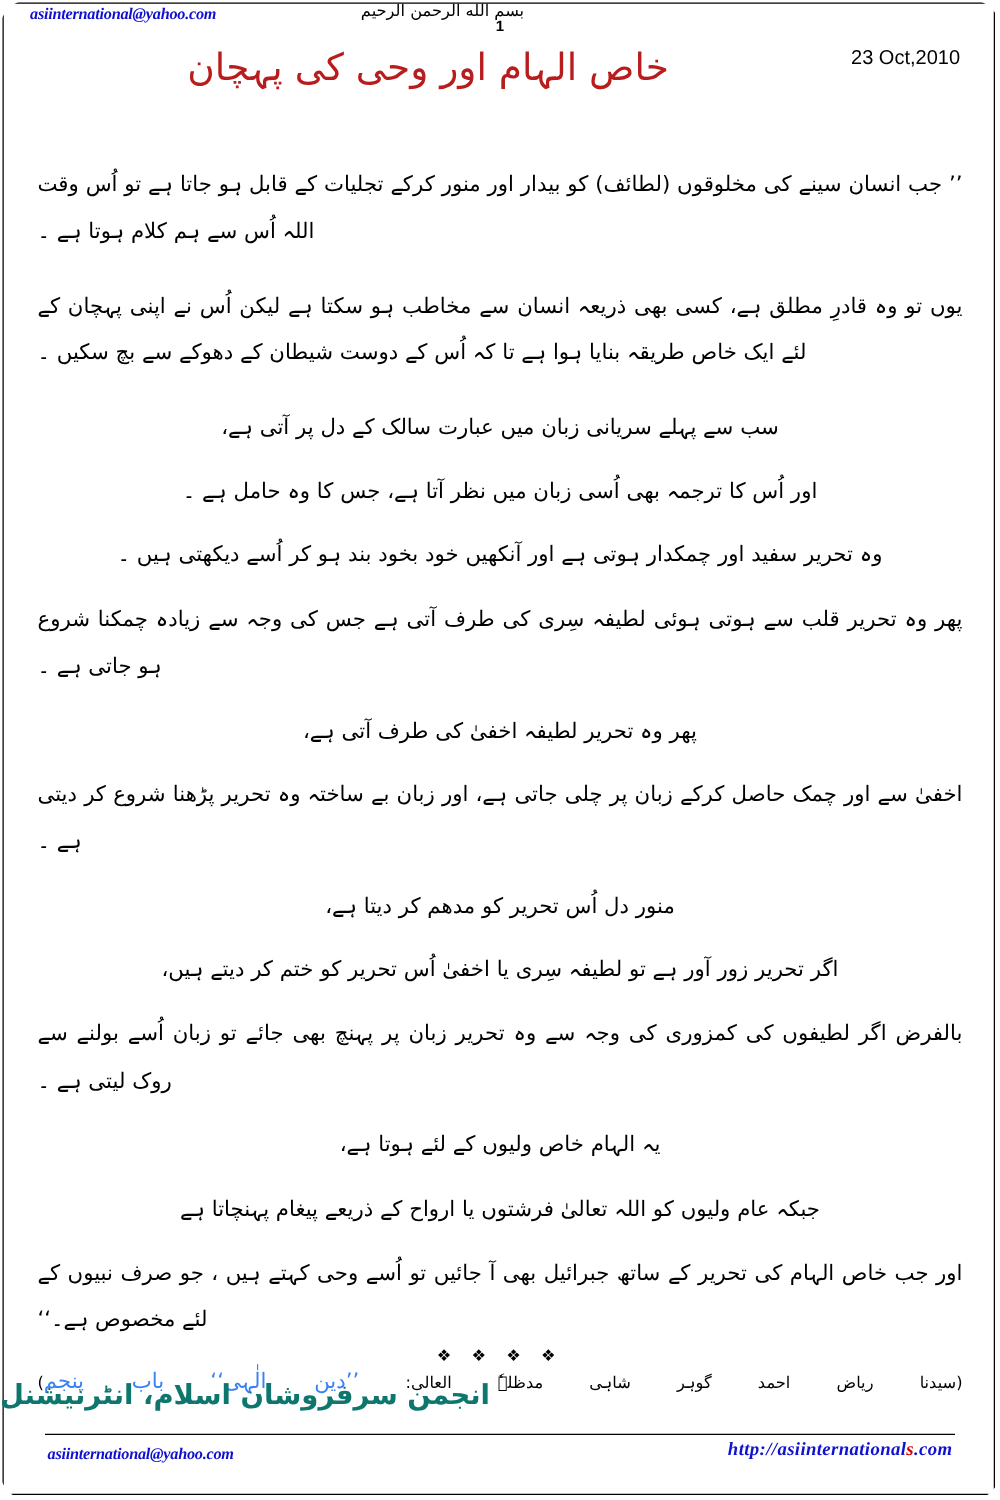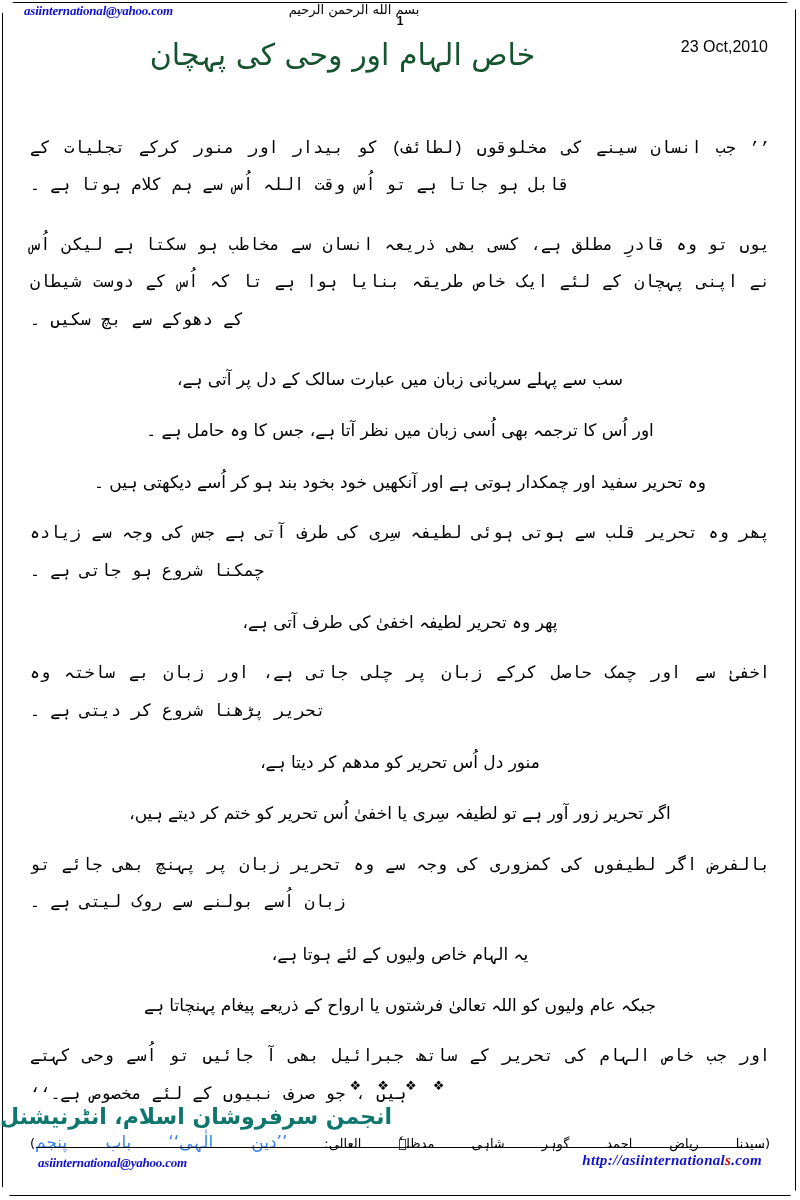--- a/index.html
+++ b/index.html
@@ -66,21 +66,21 @@
     color: #000000;
   }
   .doc-title {
     position: absolute;
     left: 0;
     top: 32px;
     width: 685px;
     text-align: center;
     font-family: "DejaVu Sans", sans-serif;
     font-size: 30px;
-    color: #14532d;
+    color: #b91c1c;
     direction: rtl;
     line-height: 1.5;
   }
   .doc-date {
     position: absolute;
     right: 32px;
     top: 38px;
     font-family: "Liberation Sans", sans-serif;
     font-size: 16px;
     color: #000000;
@@ -101,21 +101,20 @@
     color: #000000;
   }
   .para {
     margin: 0 0 22px 0;
     line-height: 2.2;
     direction: rtl;
   }
   .para.justified {
     text-align: justify;
     text-align-last: left;
-    font-family: Liberation Mono, monospace;
   }
   .para.centered {
     text-align-last: center;
   }
   .para.right {
     text-align: right;
     text-align-last: right;
   }
   .para.bold {
     font-weight: bold;

